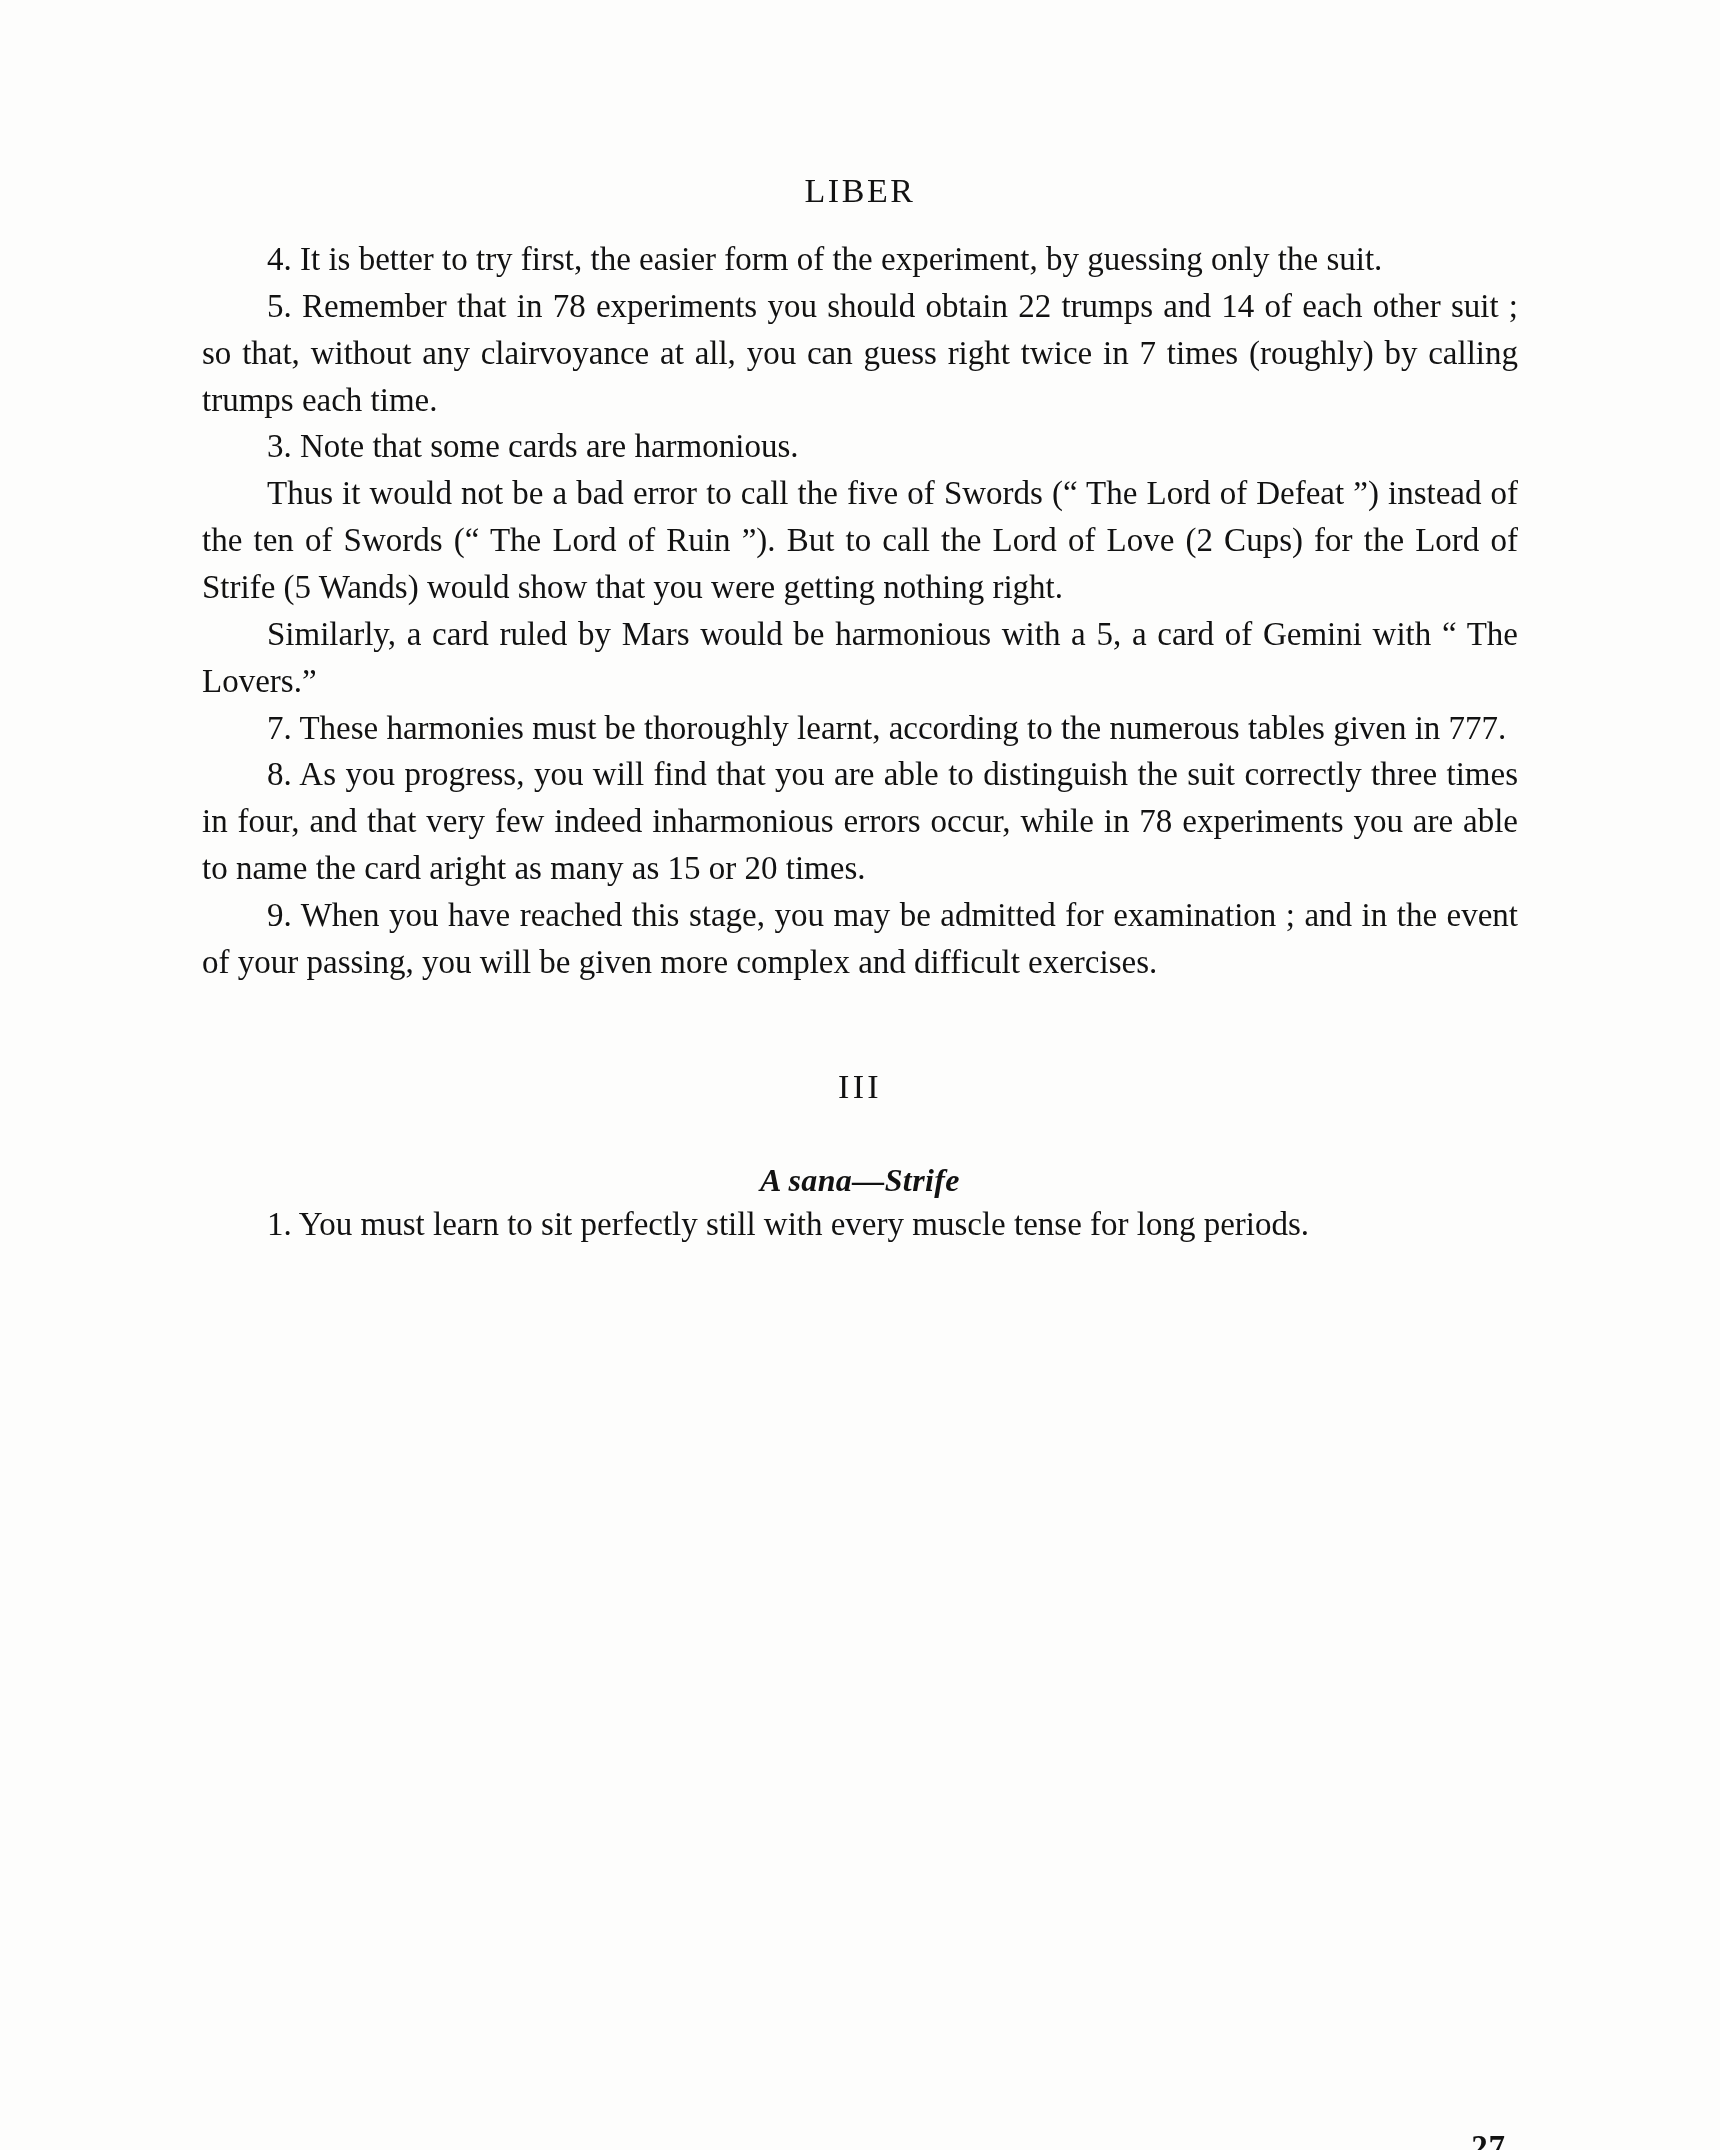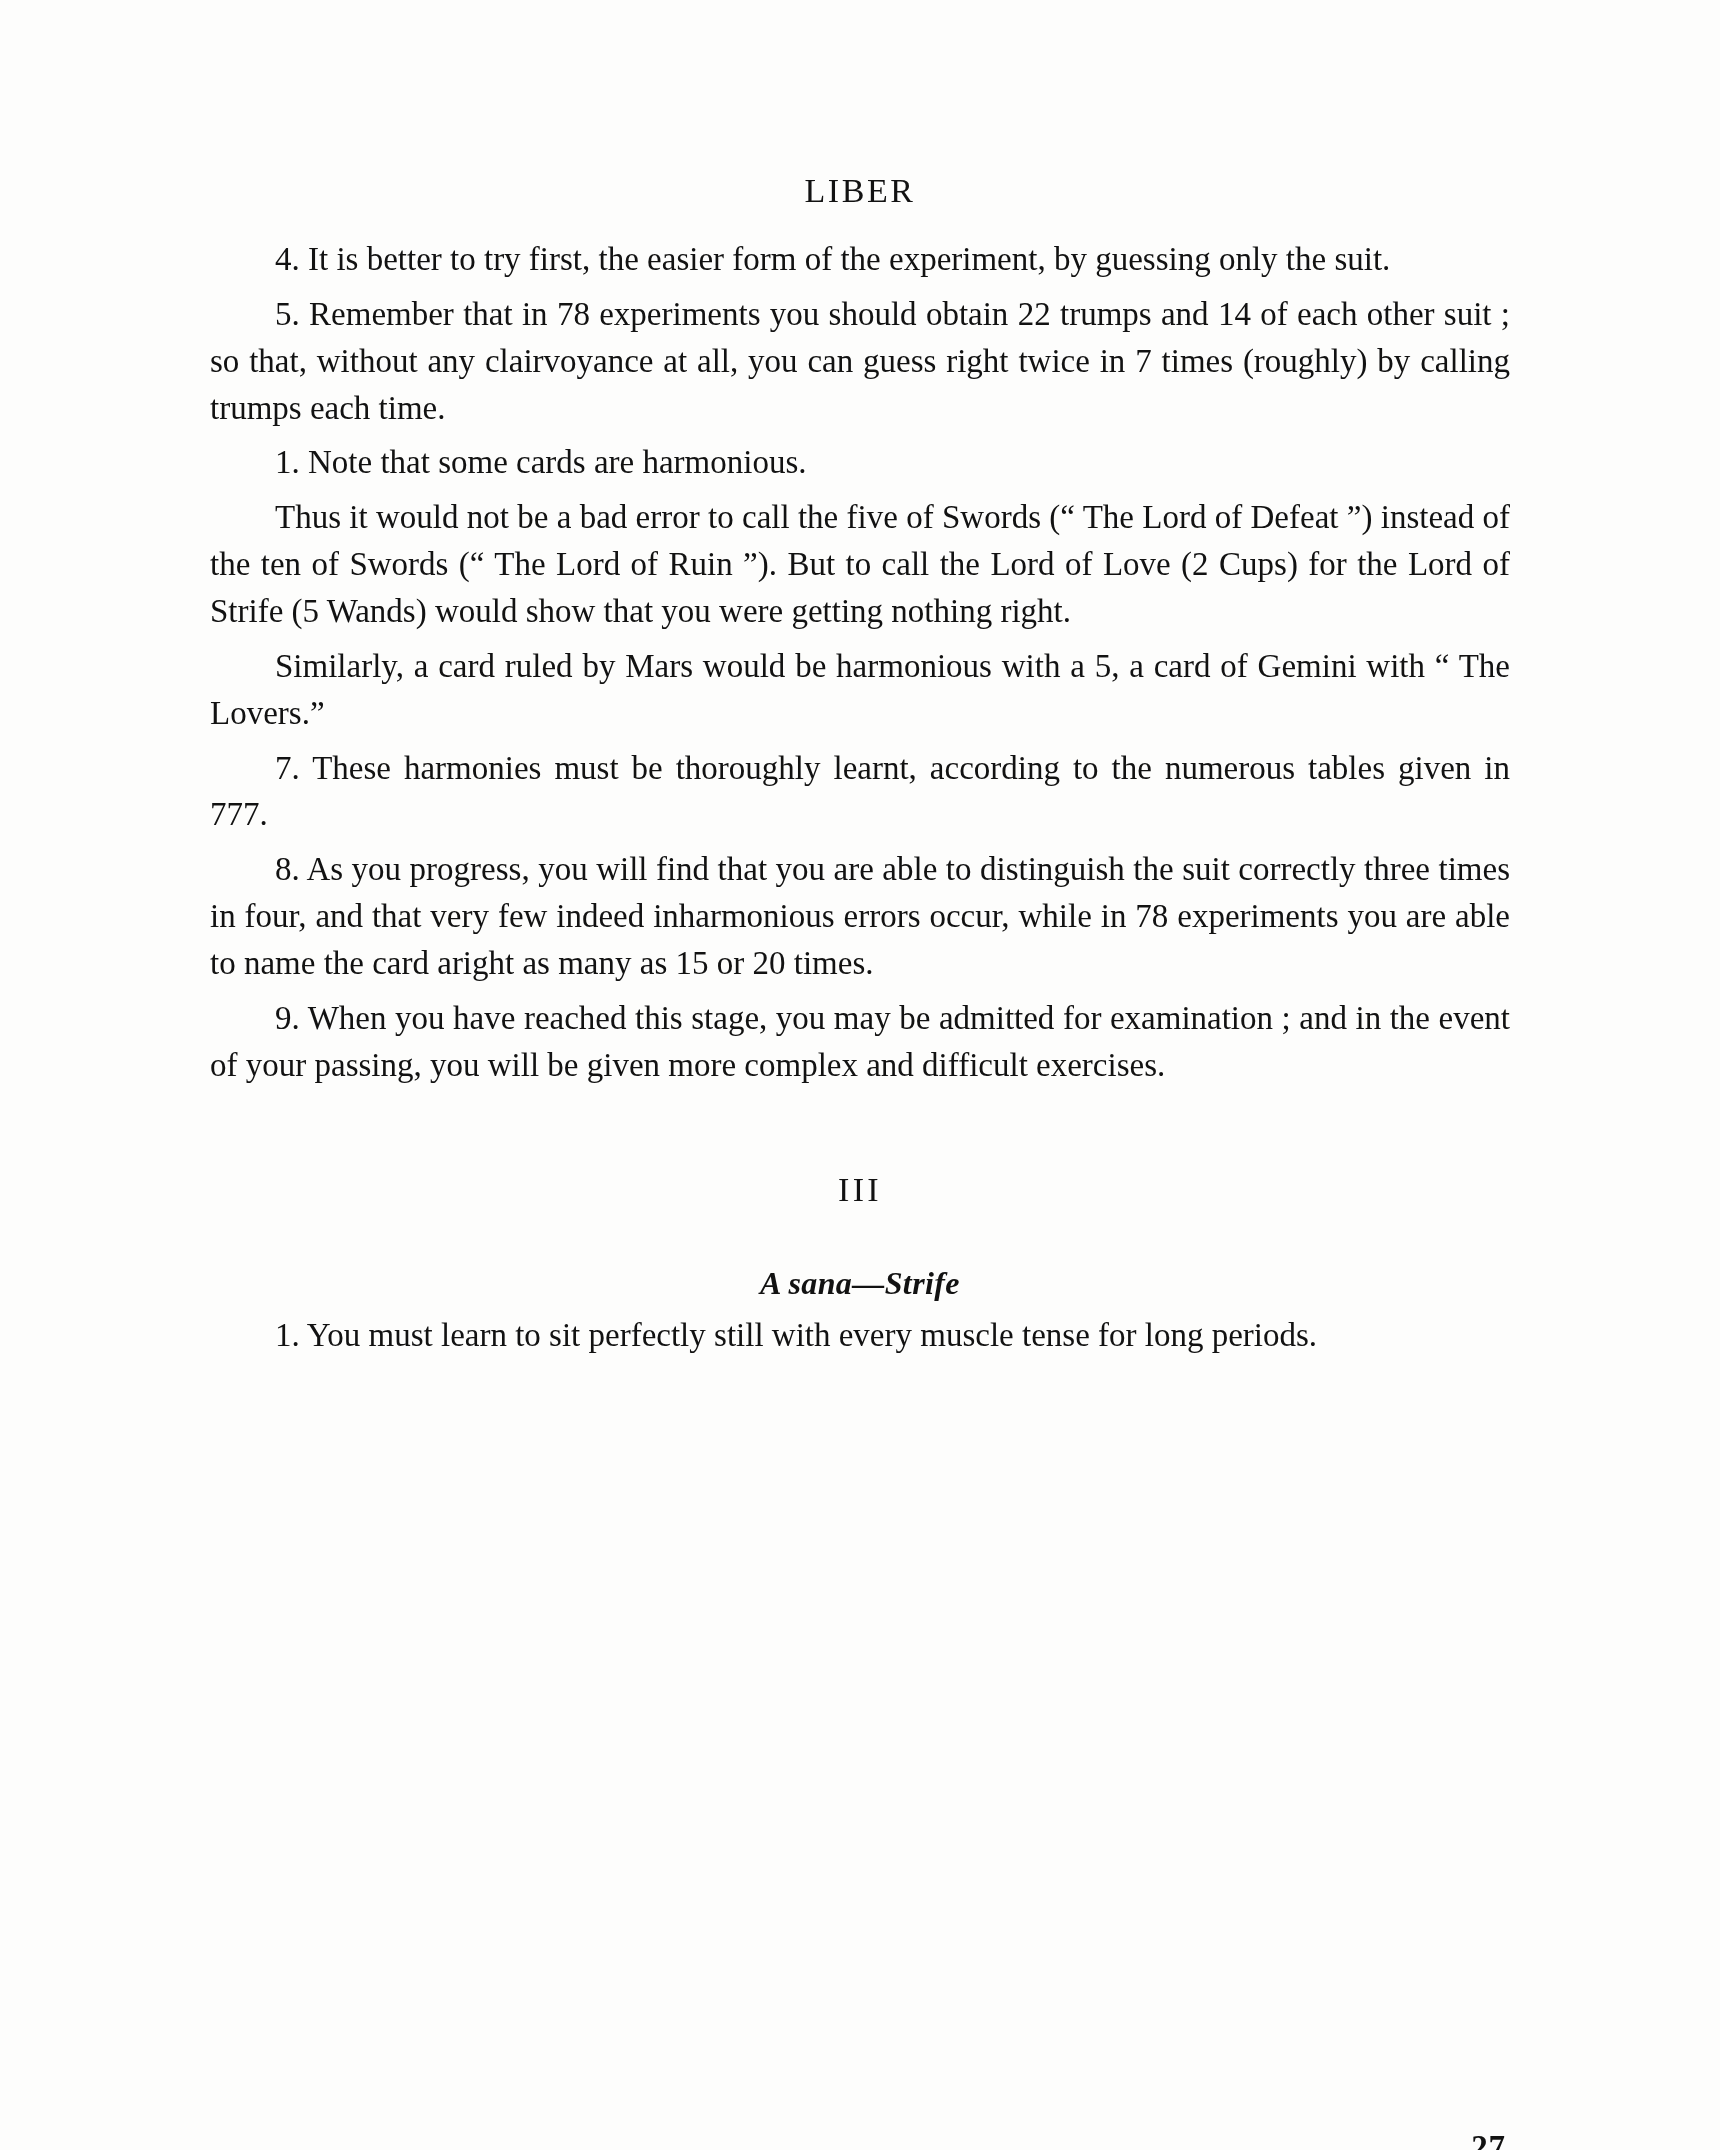--- a/index.html
+++ b/index.html
@@ -31,21 +31,21 @@
   .running-head {
     text-align: center;
     font-size: 34px;
     letter-spacing: 2.6px;
     margin: 0 0 26px 0;
     font-family: "Liberation Serif", serif;
   }
   p.para {
     font-size: 33px;
     line-height: 1.42;
-    margin: 8px;
+    margin: 0;
     text-align: justify;
     text-justify: inter-word;
     text-indent: 65px;
     -webkit-hyphens: none;
     hyphens: none;
   }
   .section-number {
     text-align: center;
     font-size: 34px;
     letter-spacing: 3.4px;
@@ -73,21 +73,21 @@
 <body>
 
 <div class="page">
 
   <div class="content">
 
     <div class="running-head">LIBER</div>
 
     <p class="para">4. It is better to try first, the easier form of the experiment, by guessing only the suit.</p>
     <p class="para">5. Remember that in 78 experiments you should obtain 22 trumps and 14 of each other suit ; so that, without any clairvoyance at all, you can guess right twice in 7 times (roughly) by calling trumps each time.</p>
-    <p class="para">1. Note that some cards are harmonious.</p>
+    <p class="para">3. Note that some cards are harmonious.</p>
     <p class="para">Thus it would not be a bad error to call the five of Swords (“ The Lord of Defeat ”) instead of the ten of Swords (“ The Lord of Ruin ”).  But to call the Lord of Love (2 Cups) for the Lord of Strife (5 Wands) would show that you were getting nothing right.</p>
     <p class="para">Similarly, a card ruled by Mars would be harmonious with a 5, a card of Gemini with “ The Lovers.”</p>
     <p class="para">7. These harmonies must be thoroughly learnt, according to the numerous tables given in 777.</p>
     <p class="para">8. As you progress, you will find that you are able to distinguish the suit correctly three times in four, and that very few indeed inharmonious errors occur, while in 78 experiments you are able to name the card aright as many as 15 or 20 times.</p>
     <p class="para">9. When you have reached this stage, you may be admitted for examination ; and in the event of your passing, you will be given more complex and difficult exercises.</p>
 
     <div class="section-number">III</div>
     <div class="section-title">A sana—Strife</div>
 
     <div class="gap-sm"></div>

